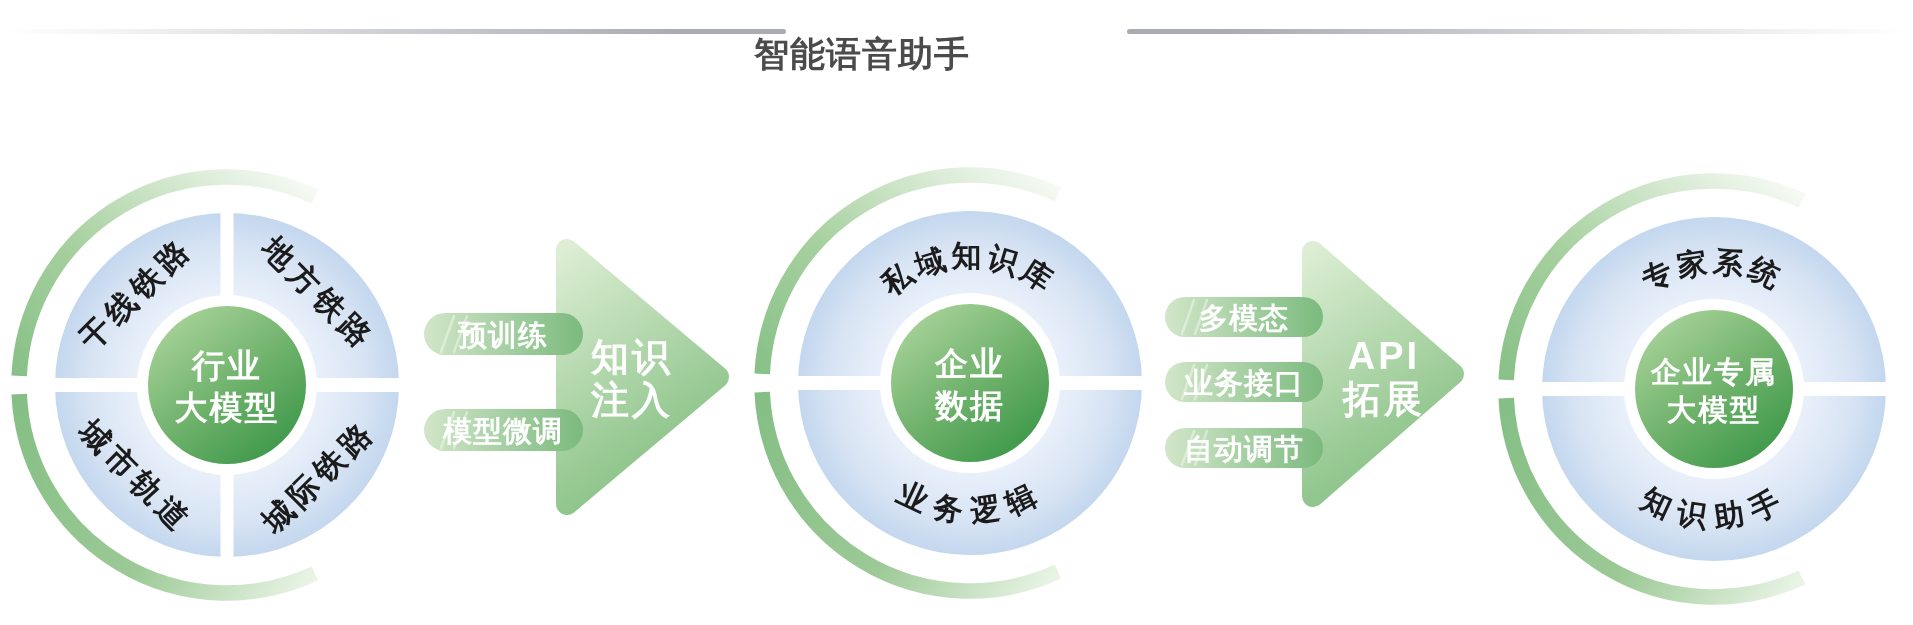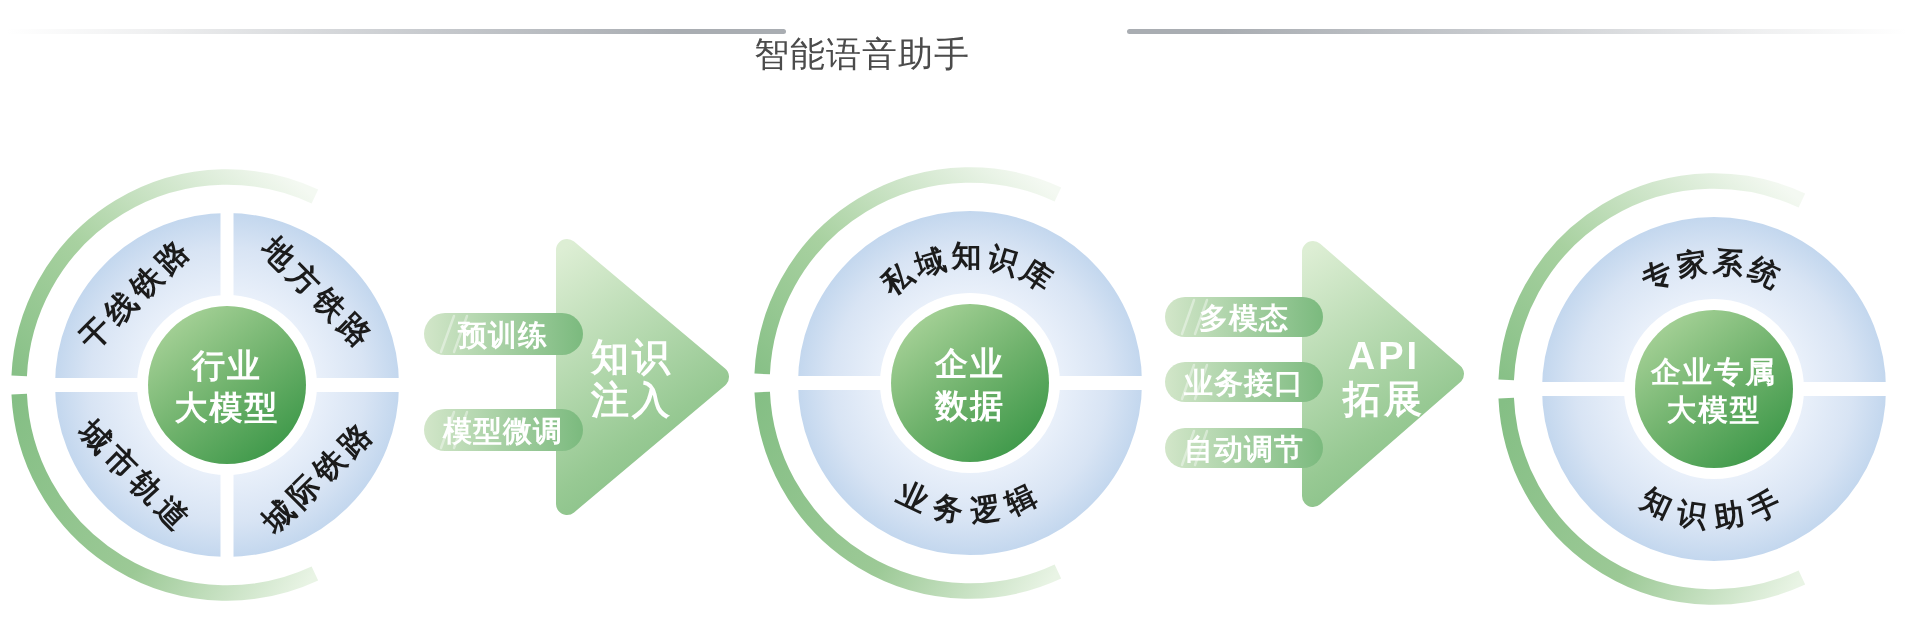--- a/index.html
+++ b/index.html
@@ -1,20 +1,20 @@
 <!DOCTYPE html>
 <html><head>
 <meta charset="utf-8">
 <style>
   html,body{margin:0;padding:0;background:#fff;}
   .stage{position:relative;width:1913px;height:625px;background:#ffffff;overflow:hidden;
          font-family:"Liberation Sans","DejaVu Sans",sans-serif;}
   
   .page-title{position:absolute;left:752px;top:11px;width:220px;text-align:center;
-              font-size:35px;font-weight:normal;color:#4b4b4b;letter-spacing:1px;line-height:40px;}
+              font-size:35px;font-weight:bold;color:#4b4b4b;letter-spacing:1px;line-height:40px;}
   .rule{position:absolute;top:29px;height:5px;border-radius:3px;}
   .rule-left{left:6px;width:780px;
       background:linear-gradient(90deg,rgba(169,173,178,0) 0%,rgba(169,173,178,0.18) 18%,#c6c9cd 55%,#a9adb2 86%,#a9adb2 100%);}
   .rule-right{left:1127px;width:780px;
       background:linear-gradient(90deg,#a9adb2 0%,#a9adb2 12%,#c6c9cd 45%,rgba(169,173,178,0.18) 82%,rgba(169,173,178,0) 100%);}
   
   .ring{position:absolute;width:440px;height:440px;top:165px;}
   .ring-1{left:7px;}
   .ring-2{left:750px;top:163px;}
   .ring-3{left:1494px;top:169px;}

